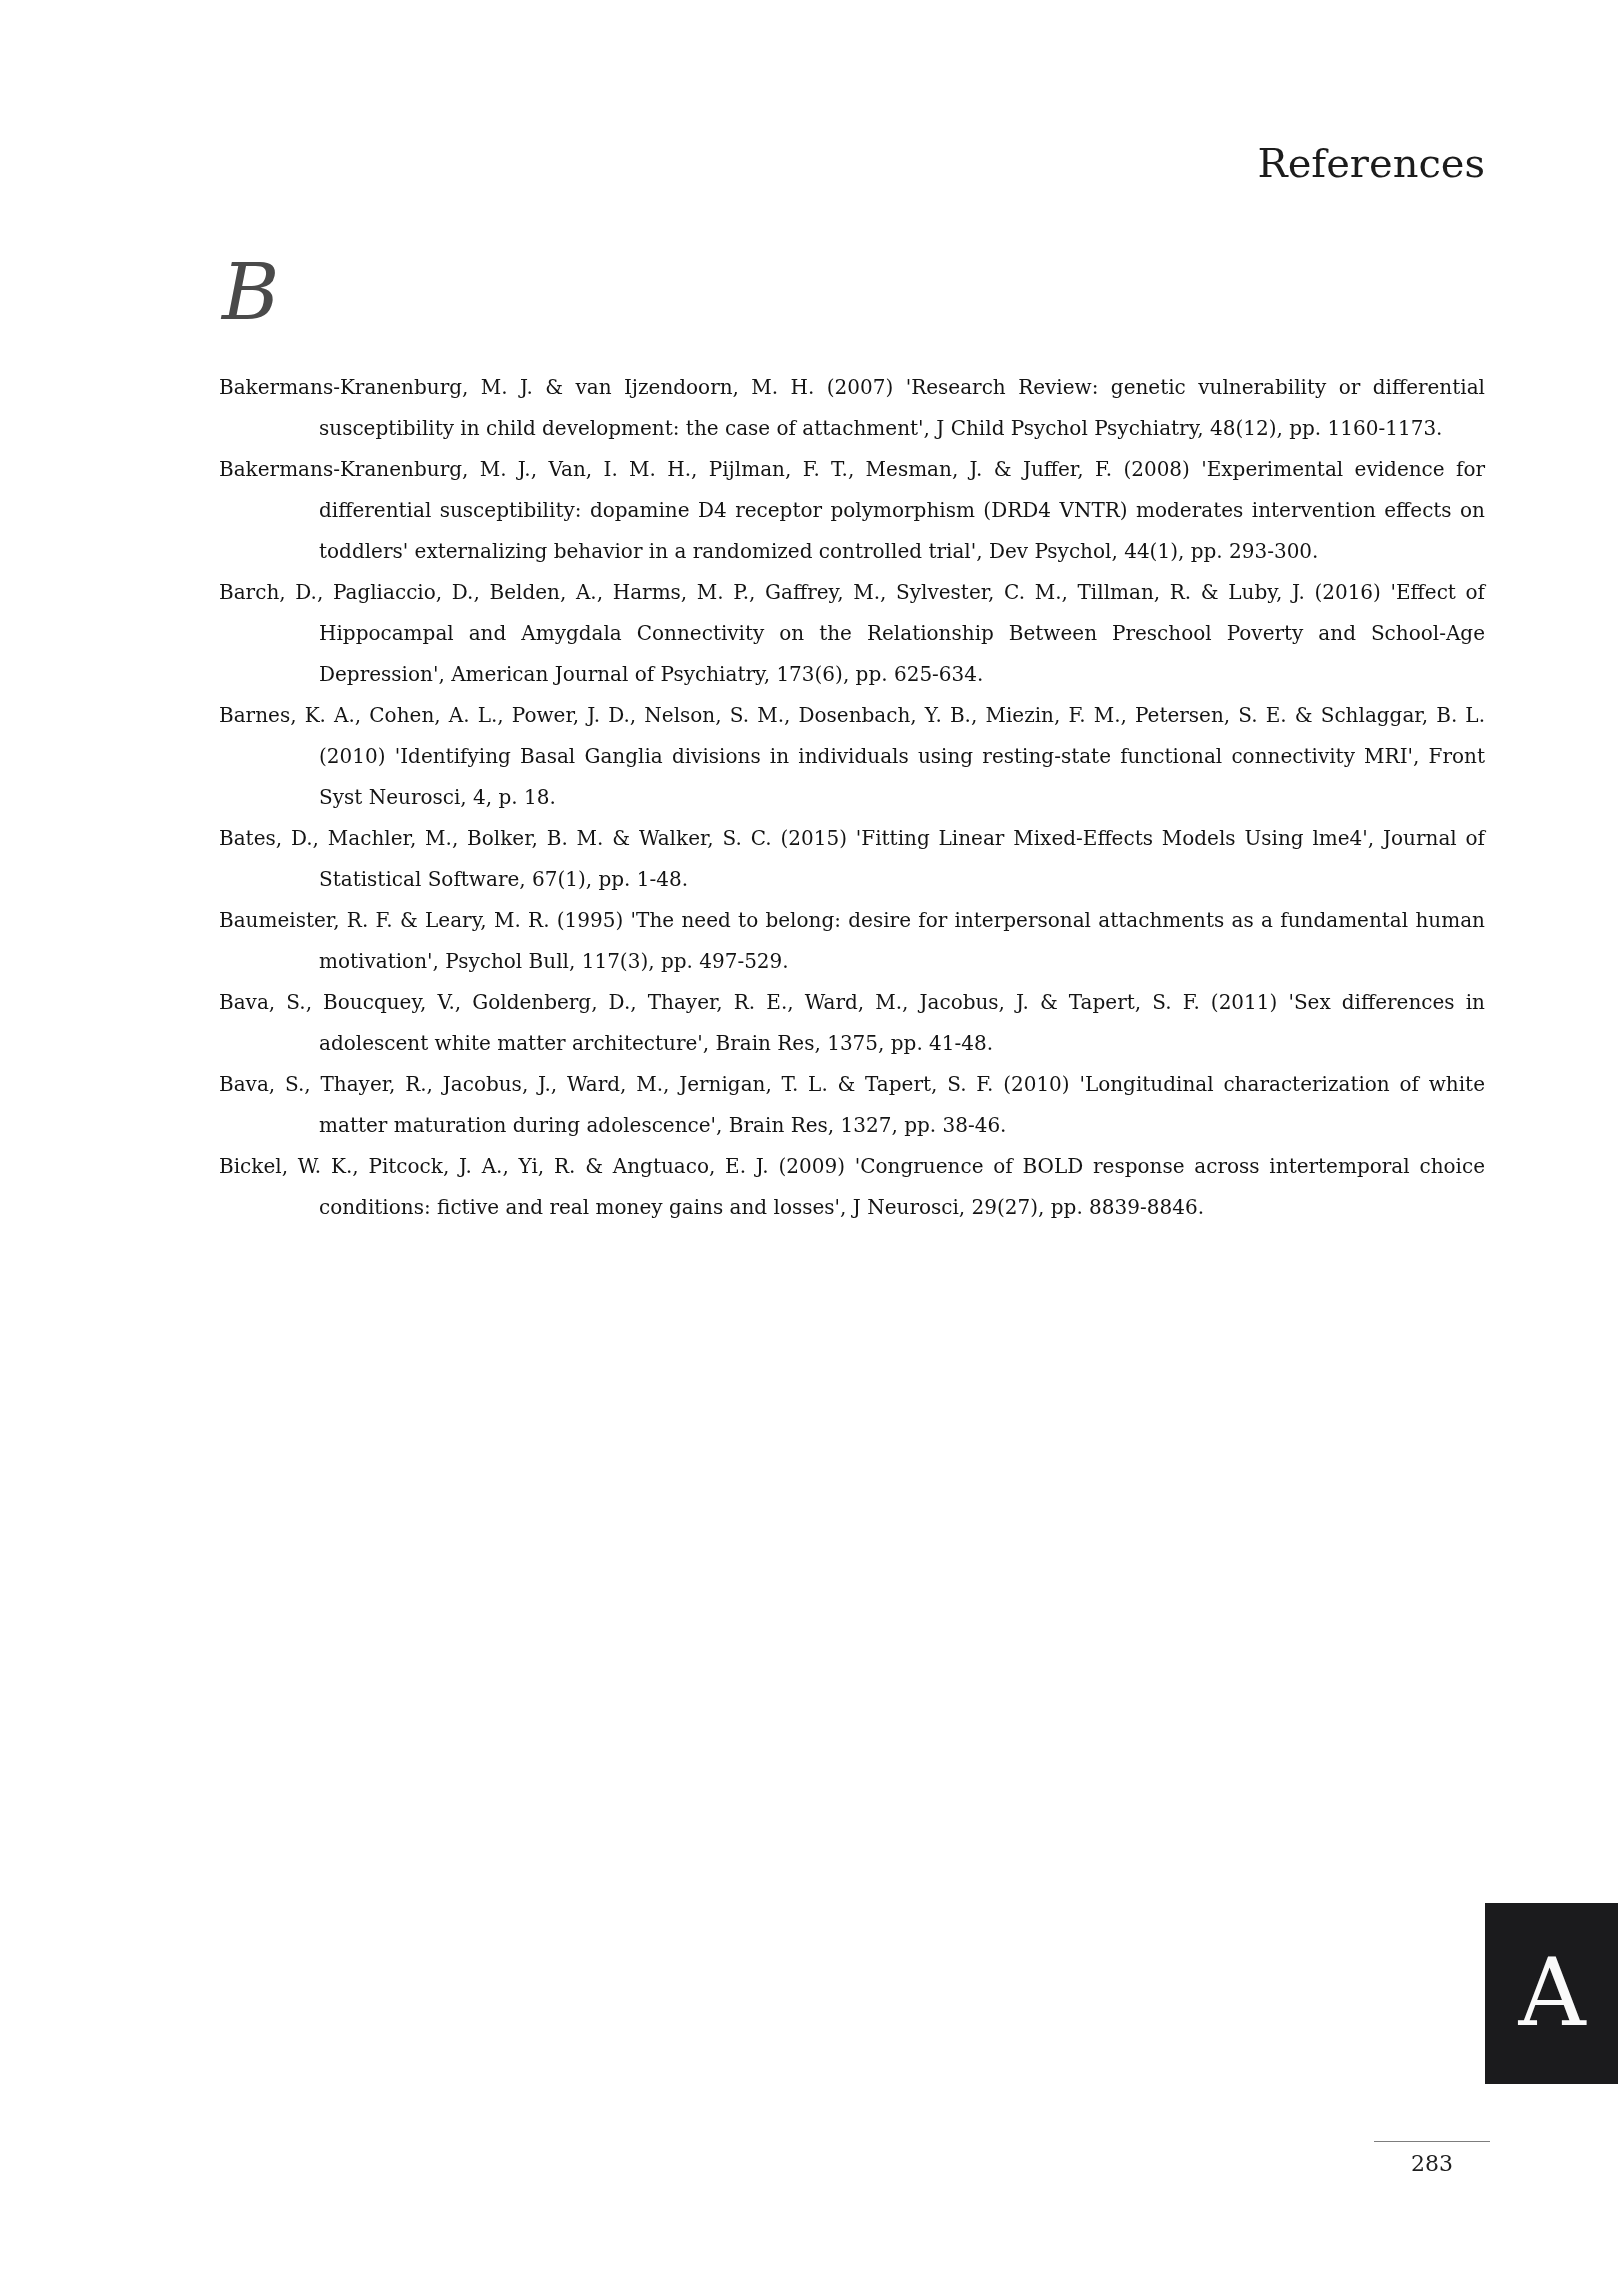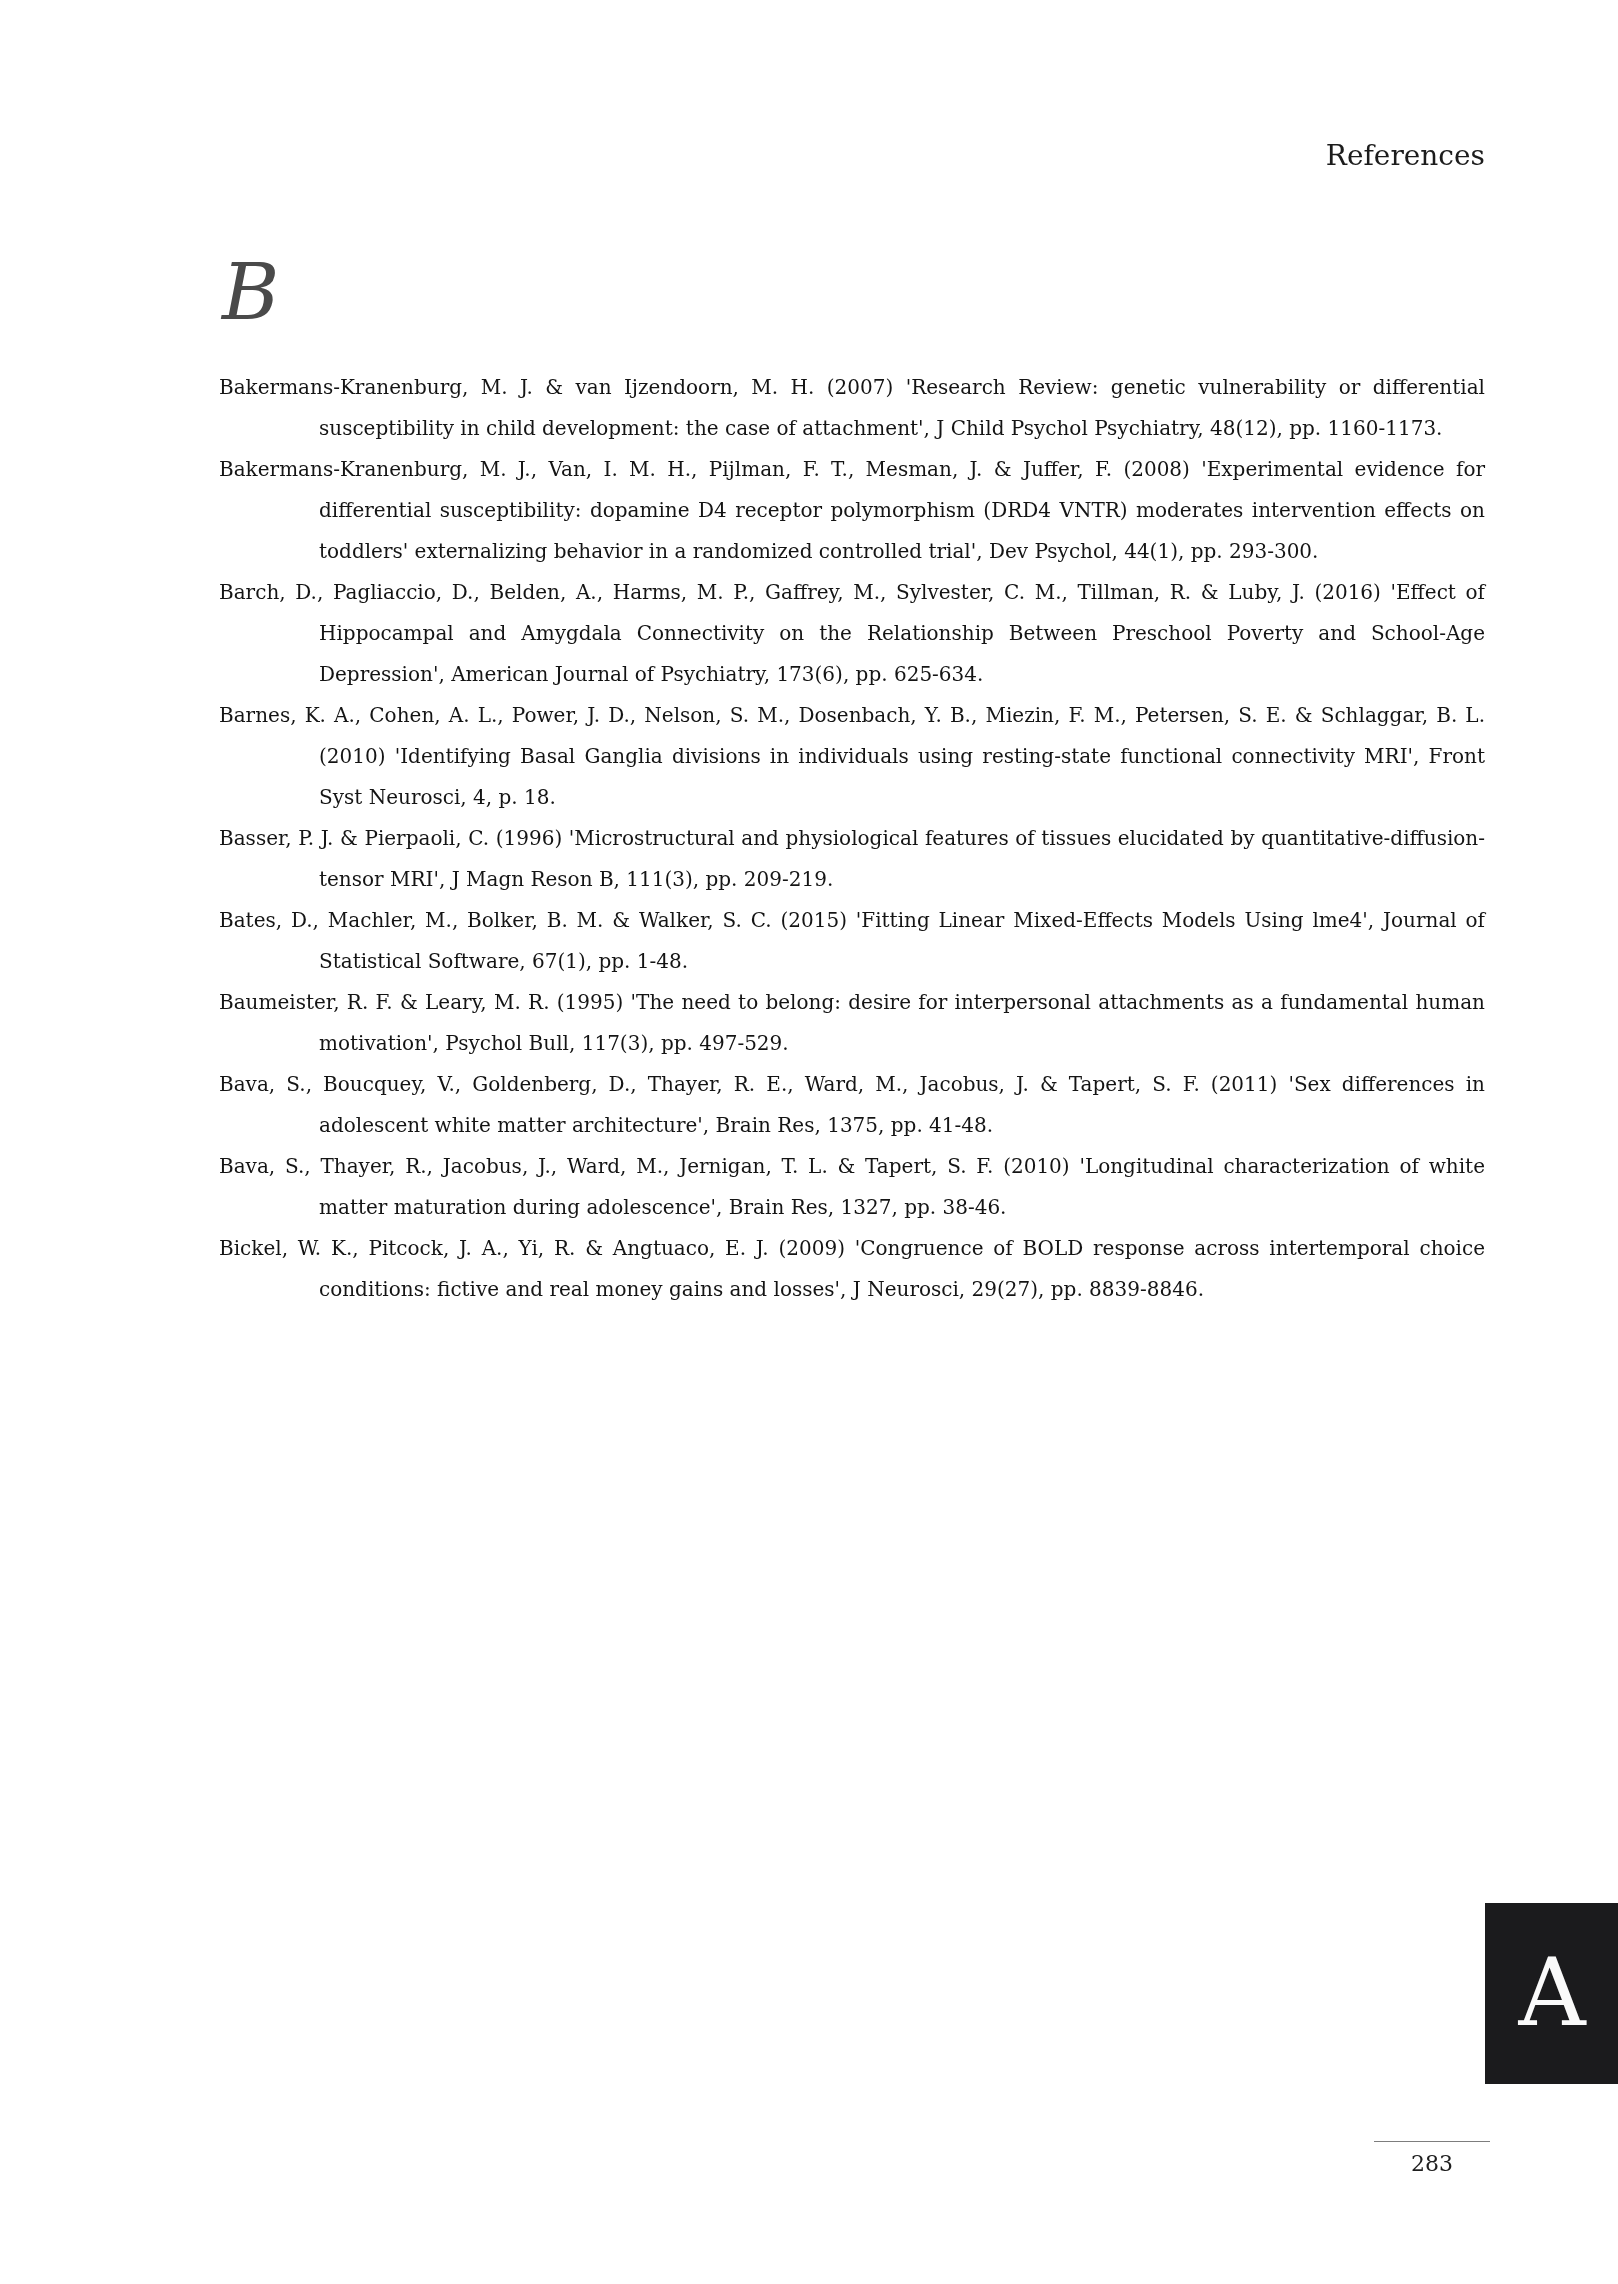--- a/index.html
+++ b/index.html
@@ -15,21 +15,21 @@
     font-family: "DejaVu Serif", "Liberation Serif", serif;
     color: #141414;
     overflow: hidden;
   }
   .running-header {
     position: absolute;
     top: 139px;
     left: 219px;
     width: 1266px;
     text-align: right;
-    font-size: 28px;
+    font-size: 40px;
     line-height: 1.2;
     color: #1c1c1c;
   }
   .section-letter {
     position: absolute;
     top: 253px;
     left: 222px;
     font-size: 78px;
     font-style: italic;
     line-height: 1;
@@ -92,21 +92,20 @@
 
   <div class="running-header">References</div>
 
   <div class="section-letter">B</div>
 
   <div class="refs">
     <p>Bakermans-Kranenburg, M. J. &amp; van Ijzendoorn, M. H. (2007) 'Research Review: genetic vulnerability or differential susceptibility in child development: the case of attachment', J Child Psychol Psychiatry, 48(12), pp. 1160-1173.</p>
     <p>Bakermans-Kranenburg, M. J., Van, I. M. H., Pijlman, F. T., Mesman, J. &amp; Juffer, F. (2008) 'Experimental evidence for differential susceptibility: dopamine D4 receptor polymorphism (DRD4 VNTR) moderates intervention effects on toddlers' externalizing behavior in a randomized controlled trial', Dev Psychol, 44(1), pp. 293-300.</p>
     <p>Barch, D., Pagliaccio, D., Belden, A., Harms, M. P., Gaffrey, M., Sylvester, C. M., Tillman, R. &amp; Luby, J. (2016) 'Effect of Hippocampal and Amygdala Connectivity on the Relationship Between Preschool Poverty and School-Age Depression', American Journal of Psychiatry, 173(6), pp. 625-634.</p>
     <p>Barnes, K. A., Cohen, A. L., Power, J. D., Nelson, S. M., Dosenbach, Y. B., Miezin, F. M., Petersen, S. E. &amp; Schlaggar, B. L. (2010) 'Identifying Basal Ganglia divisions in individuals using resting-state functional connectivity MRI', Front Syst Neurosci, 4, p. 18.</p>
-    <p>Basser, P. J. &amp; Pierpaoli, C. (1996) 'Microstructural and physiological features of tissues elucidated by quantitative-diffusion-tensor MRI', J Magn Reson B, 111(3), pp. 209-219.</p>
     <p>Bates, D., Machler, M., Bolker, B. M. &amp; Walker, S. C. (2015) 'Fitting Linear Mixed-Effects Models Using lme4', Journal of Statistical Software, 67(1), pp. 1-48.</p>
     <p>Baumeister, R. F. &amp; Leary, M. R. (1995) 'The need to belong: desire for interpersonal attachments as a fundamental human motivation', Psychol Bull, 117(3), pp. 497-529.</p>
     <p>Bava, S., Boucquey, V., Goldenberg, D., Thayer, R. E., Ward, M., Jacobus, J. &amp; Tapert, S. F. (2011) 'Sex differences in adolescent white matter architecture', Brain Res, 1375, pp. 41-48.</p>
     <p>Bava, S., Thayer, R., Jacobus, J., Ward, M., Jernigan, T. L. &amp; Tapert, S. F. (2010) 'Longitudinal characterization of white matter maturation during adolescence', Brain Res, 1327, pp. 38-46.</p>
     <p>Bickel, W. K., Pitcock, J. A., Yi, R. &amp; Angtuaco, E. J. (2009) 'Congruence of BOLD response across intertemporal choice conditions: fictive and real money gains and losses', J Neurosci, 29(27), pp. 8839-8846.</p>
   </div>
 
   <div class="alpha-tab">
     <span class="tab-letter">A</span>
   </div>

